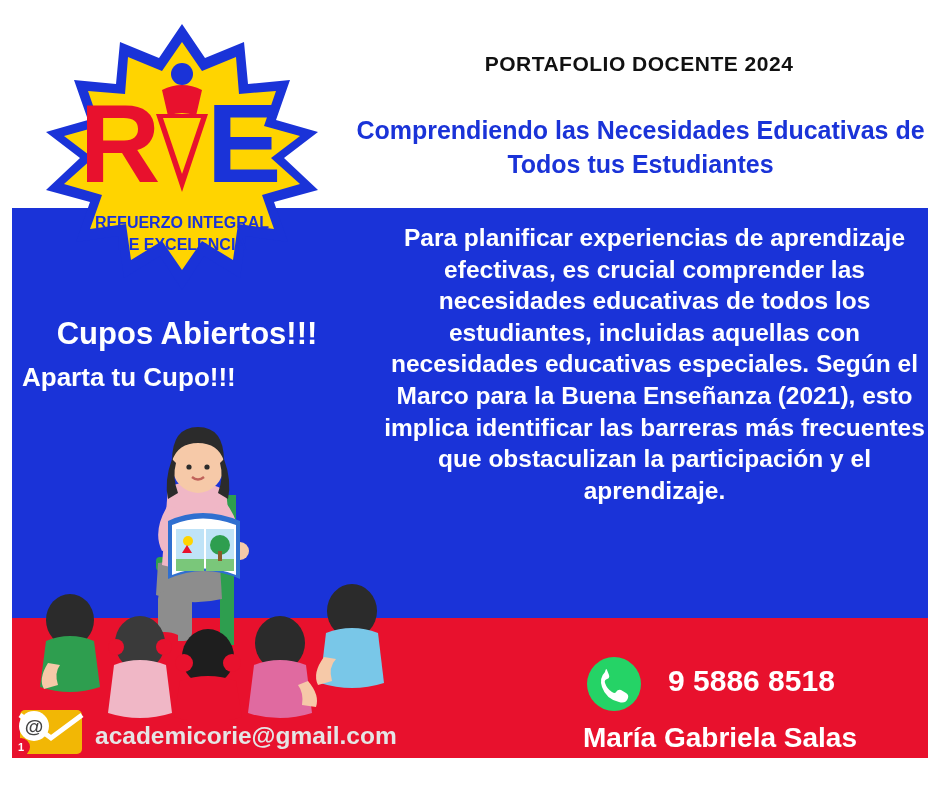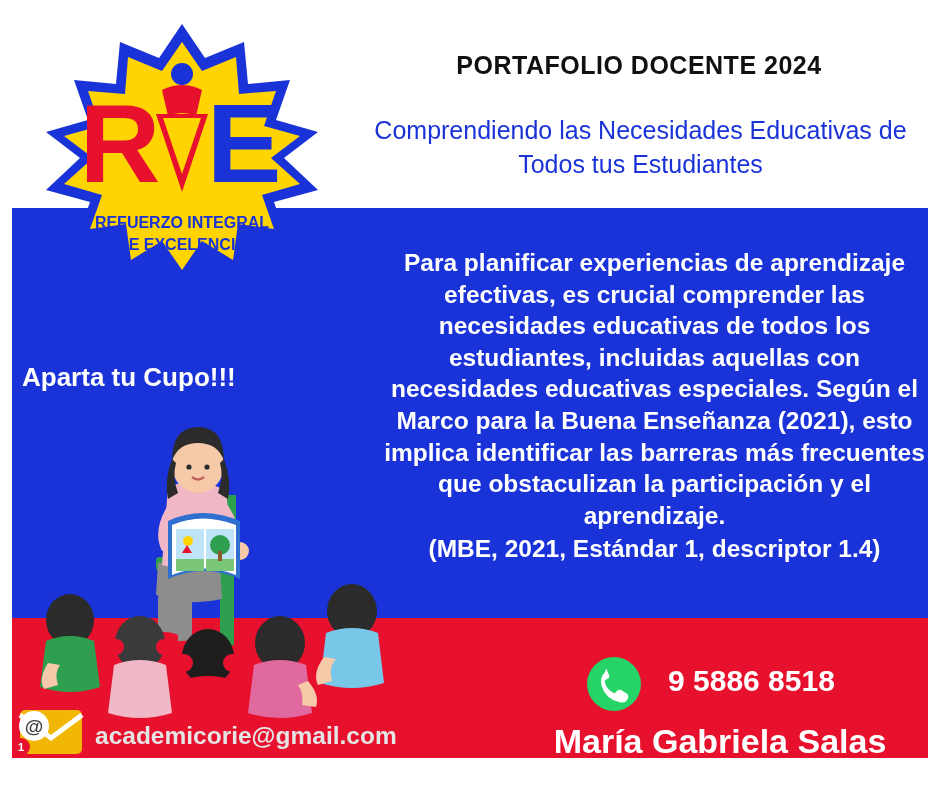--- a/index.html
+++ b/index.html
@@ -71,46 +71,45 @@
     width: 320px; height: 270px;
   }
   .logo-svg { display: block; }
 
   
   .title-main {
     position: absolute;
     left: 348px; top: 52px;
     width: 582px;
     text-align: center;
-    font-size: 25px;
+    font-size: 21px;
     font-weight: bold;
     letter-spacing: 0.5px;
     color: #111111;
     line-height: 1.1;
   }
   .title-sub {
     position: absolute;
     left: 348px; top: 114px;
     width: 585px;
     text-align: center;
     font-size: 25px;
-    font-weight: normal;
+    font-weight: bold;
     color: #1a33d8;
     line-height: 1.35;
   }
   .body-text {
     position: absolute;
     left: 382px; top: 222px;
     width: 545px;
     text-align: center;
     font-size: 24.5px;
     font-weight: bold;
     color: #ffffff;
     line-height: 1.29;
-    margin-top: 25px;
   }
   .body-ref {
     display: block;
     margin-top: 2px;
   }
 
   .cupos-1 {
     position: absolute;
     left: 22px; top: 316px;
     width: 330px;
@@ -160,21 +159,21 @@
     font-size: 30px;
     font-weight: bold;
     color: #ffffff;
     margin-left: 8px;
   }
   .author {
     position: absolute;
     left: 520px; top: 722px;
     width: 400px;
     text-align: center;
-    font-size: 34px;
+    font-size: 28px;
     font-weight: bold;
     color: #ffffff;
   }
   .badge-1 {
     position: absolute;
     left: 12px; top: 738px;
     width: 18px; height: 18px;
     border-radius: 50%;
     background: #e8112d;
     color: #ffffff;
@@ -218,23 +217,23 @@
         <text x="160" y="228" fill="#1a33d8" font-family="Liberation Sans, sans-serif" font-weight="bold" font-size="16" text-anchor="middle">DE EXCELENCIA</text>
       </g>
     </svg>
   </div>
 
   <div class="title-main">PORTAFOLIO DOCENTE 2024</div>
   <div class="title-sub">Comprendiendo las Necesidades Educativas de Todos tus Estudiantes</div>
 
   <div class="body-text">
     <span>Para planificar experiencias de aprendizaje efectivas, es crucial comprender las necesidades educativas de todos los estudiantes, incluidas aquellas con necesidades educativas especiales. Según el Marco para la Buena Enseñanza (2021), esto implica identificar las barreras más frecuentes que obstaculizan la participación y el aprendizaje.</span>
-    <span class="body-ref">(MBE, 2021, Estándar 1, descriptor 1.4)</span>
-  </div>
-
+  </div>
+
+  <div class="cupos-1">Cupos Abiertos!!!</div>
   <div class="cupos-2">Aparta tu Cupo!!!</div>
 
   <div class="illu">
     <svg width="420" height="325" viewBox="0 0 420 325">
 
       <g>
         <rect x="212" y="162" width="14" height="88" fill="#2e9e4f"></rect>
         <rect x="148" y="162" width="78" height="14" rx="4" fill="#2e9e4f"></rect>
         <rect x="156" y="176" width="10" height="74" fill="#2e9e4f"></rect>
         <rect x="216" y="100" width="12" height="66" fill="#2e9e4f"></rect>

